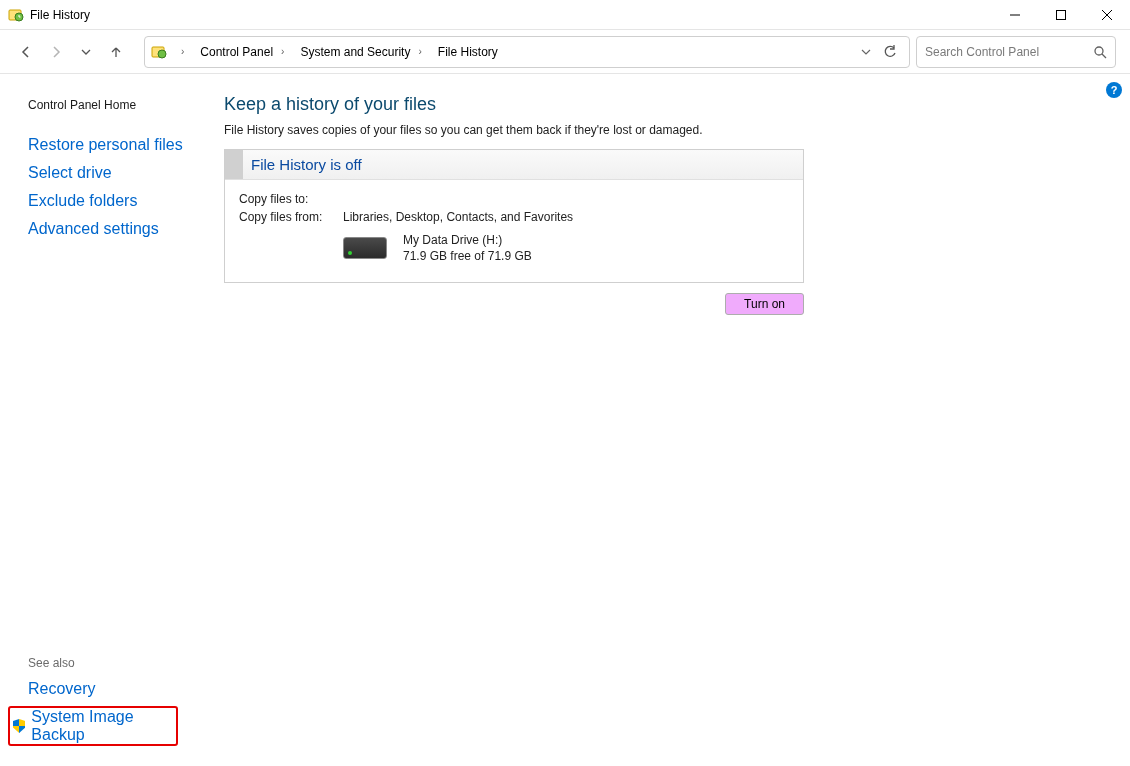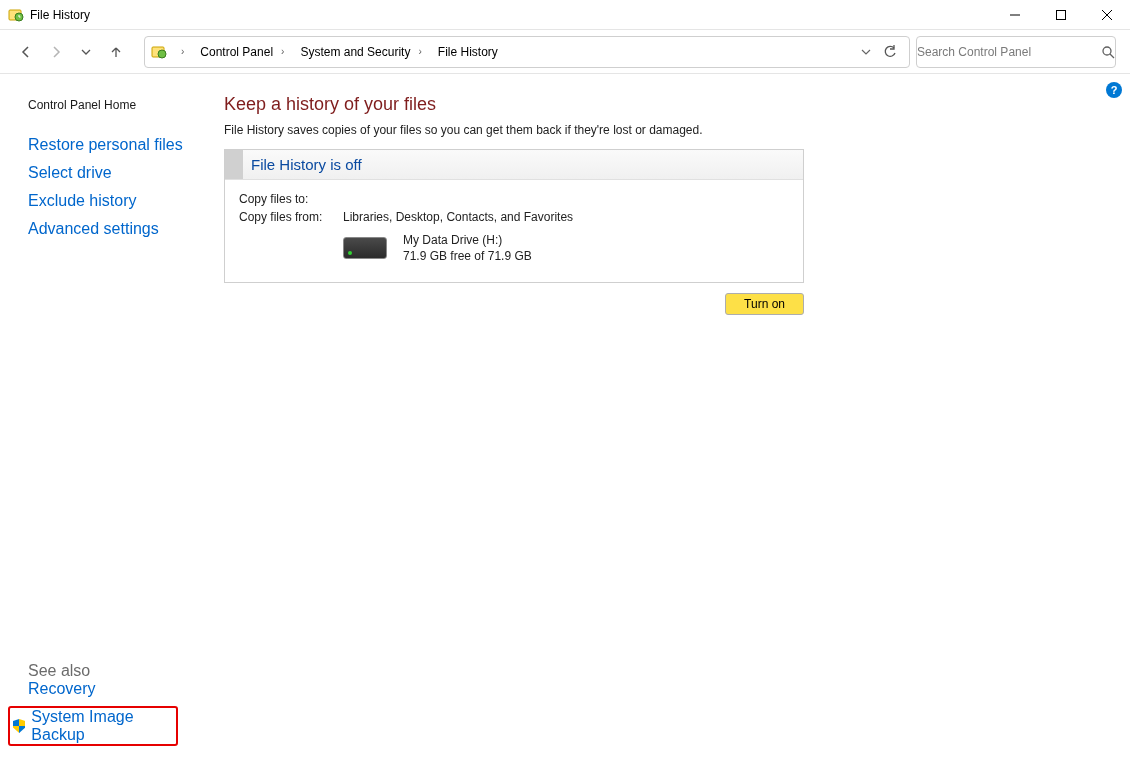--- a/index.html
+++ b/index.html
@@ -66,21 +66,21 @@
   }
   .crumb .chev { color:#606060; font-size:10px; margin-left:4px;}
   .addr-spacer { flex:1; }
   .addr-right { display:flex; align-items:center; gap:12px; padding-right:6px; color:#606060;}
   .searchbox {
     width: 200px;
     height: 32px;
     border: 1px solid #cfcfcf;
     border-radius: 4px;
     display:flex; align-items:center;
-    padding: 0 0;
+    padding: 0 8px;
     color:#606060;
     justify-content: space-between;
   }
   .searchbox input {
     border:none; outline:none; font-size:12px; flex:1; background:transparent;
     color:#000;
   }
   .searchbox input::placeholder { color:#7a7a7a; }
 
   
@@ -107,21 +107,21 @@
     color:#1a1a1a;
     font-size:12px;
     margin-bottom:24px;
   }
   .see-also {
     position:absolute;
     left:28px;
     bottom:12px;
   }
   .see-also .hdr {
-    color:#6b6b6b; font-size:16px; margin-bottom:0;
+    color:#6b6b6b; font-size:12px; margin-bottom:10px;
   }
   .see-also a {
     display:flex; align-items:center; gap:6px;
     margin-bottom:8px;
   }
   .see-also .highlighted {
     border: 2px solid #e60000;
     border-radius:3px;
     padding: 0 4px;
     margin-left:-20px;
@@ -139,21 +139,21 @@
     top:8px; right:8px;
     width:16px; height:16px;
     border-radius:50%;
     background:#0078d4;
     color:#fff;
     font-size:11px;
     display:flex; align-items:center; justify-content:center;
     font-weight:bold;
   }
   .page-title {
-    color:#7f1d1d;
+    color:#0c4a6e;
     font-size:18px;
     font-weight:400;
     margin-bottom:8px;
   }
   .page-sub {
     font-size:12px; color:#222;
     margin-bottom:12px;
   }
   .panel {
     border:1px solid #cfcfcf;
@@ -197,21 +197,21 @@
   }
   .drive-text div { line-height:1.35; }
   .turn-on-row {
     width:580px;
     display:flex; justify-content:flex-end;
     margin-top:10px;
   }
   .turn-on-btn {
     border:1px solid #adadad;
     border-radius:3px;
-    background:#fde047;
+    background:#f0abfc;
     padding: 3px 18px;
     font-size:12px;
   }
 
   
   .fh-icon {
     width:16px; height:16px;
     display:inline-flex; align-items:center; justify-content:center;
   }
   .shield-icon {
@@ -325,21 +325,21 @@
     </span>
   </div>
 </div>
 
 <div class="content">
 
   <div class="sidebar">
     <div class="home">Control Panel Home</div>
     <a href="#">Restore personal files</a>
     <a href="#">Select drive</a>
-    <a href="#">Exclude history</a>
+    <a href="#">Exclude folders</a>
     <a href="#">Advanced settings</a>
 
     <div class="see-also">
       <div class="hdr">See also</div>
       <a href="#">Recovery</a>
       <a href="#" class="highlighted">
         <span class="shield-icon"></span>
         <span>System Image Backup</span>
       </a>
     </div>

